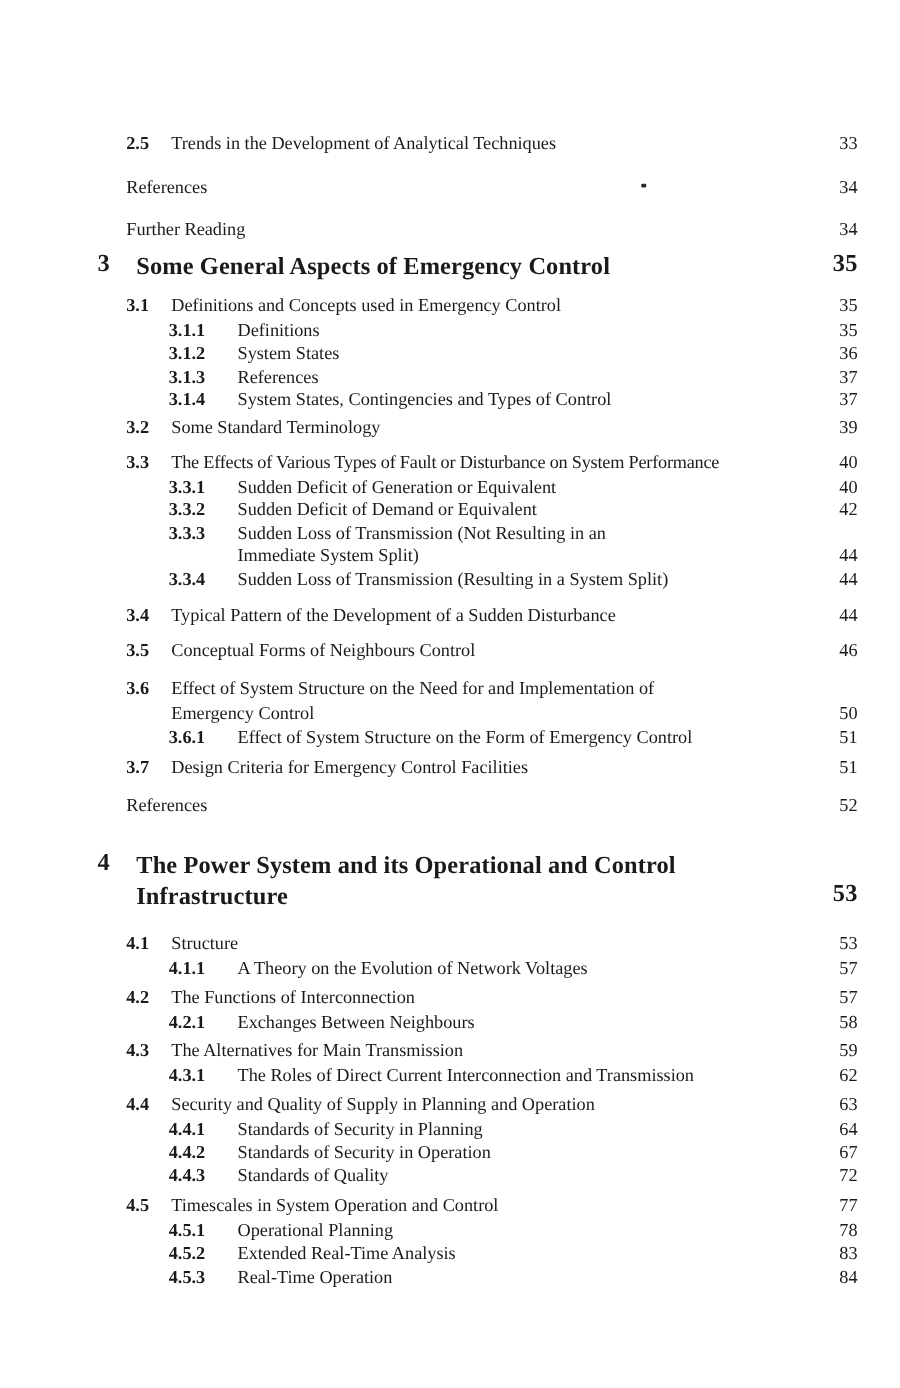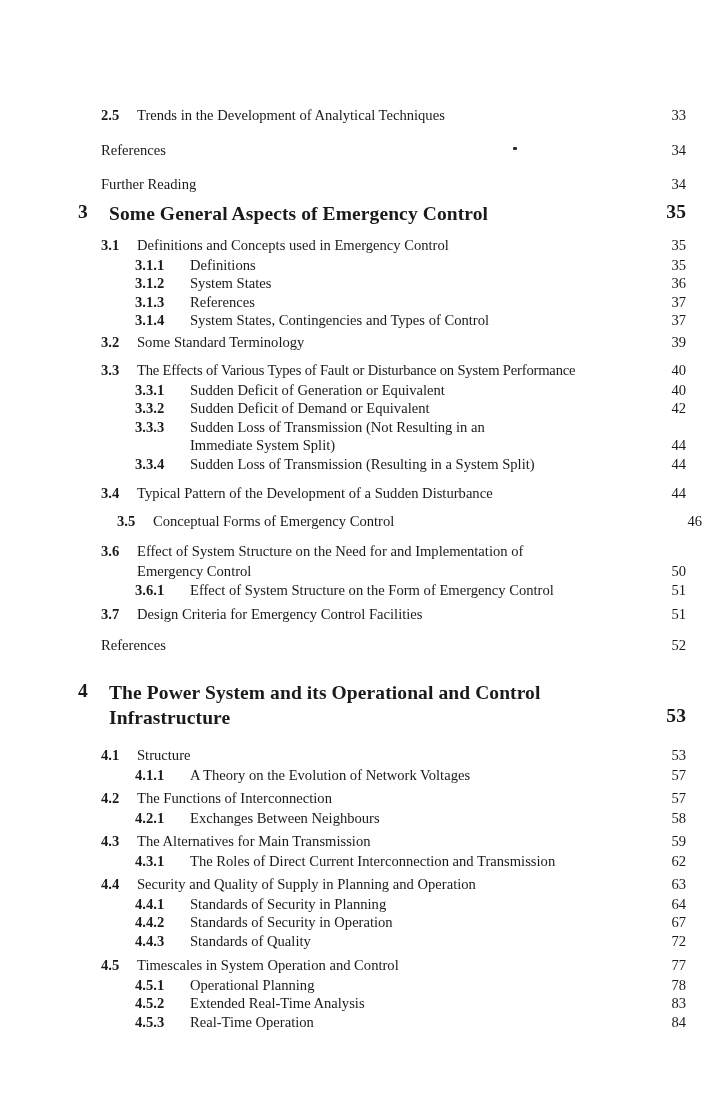--- a/index.html
+++ b/index.html
@@ -250,24 +250,24 @@
   </div>
 
   <div style="position:absolute; left:0; top:484px; width:576px;">
     <div class="row sec">
       <span class="num">3.4</span>
       <span class="txt">Typical Pattern of the Development of a Sudden Disturbance</span>
       <span class="pg">44</span>
     </div>
   </div>
 
-  <div style="position:absolute; left:16px; top:512px; width:628px;">
+  <div style="position:absolute; left:0; top:512px; width:628px;">
     <div class="row sec">
       <span class="num">3.5</span>
-      <span class="txt">Conceptual Forms of Emergency Control</span>
+      <span class="txt">Conceptual Forms of Neighbours Control</span>
       <span class="pg">46</span>
     </div>
   </div>
 
   <div style="position:absolute; left:0; top:542px; width:720px;">
     <div class="row sec">
       <span class="num">3.6</span>
       <span class="txt">Effect of System Structure on the Need for and Implementation of</span>
     </div>
     <div class="row sec cont">

